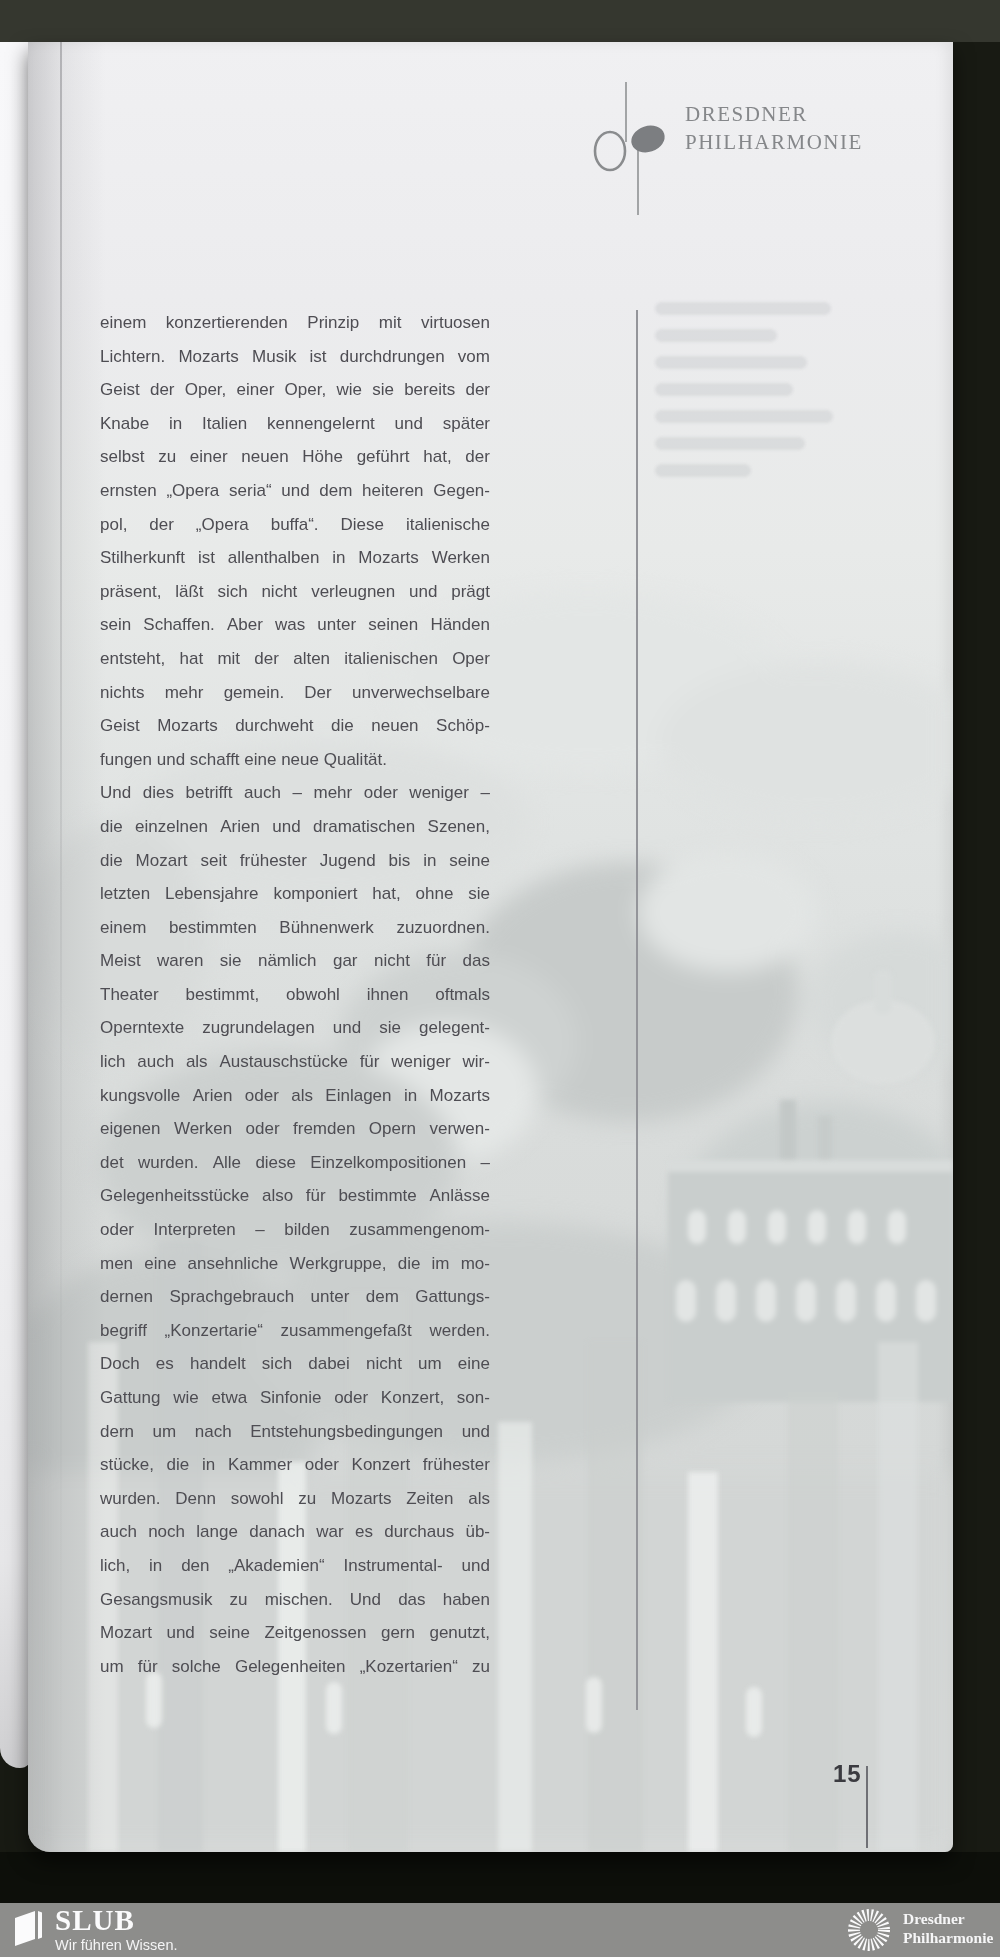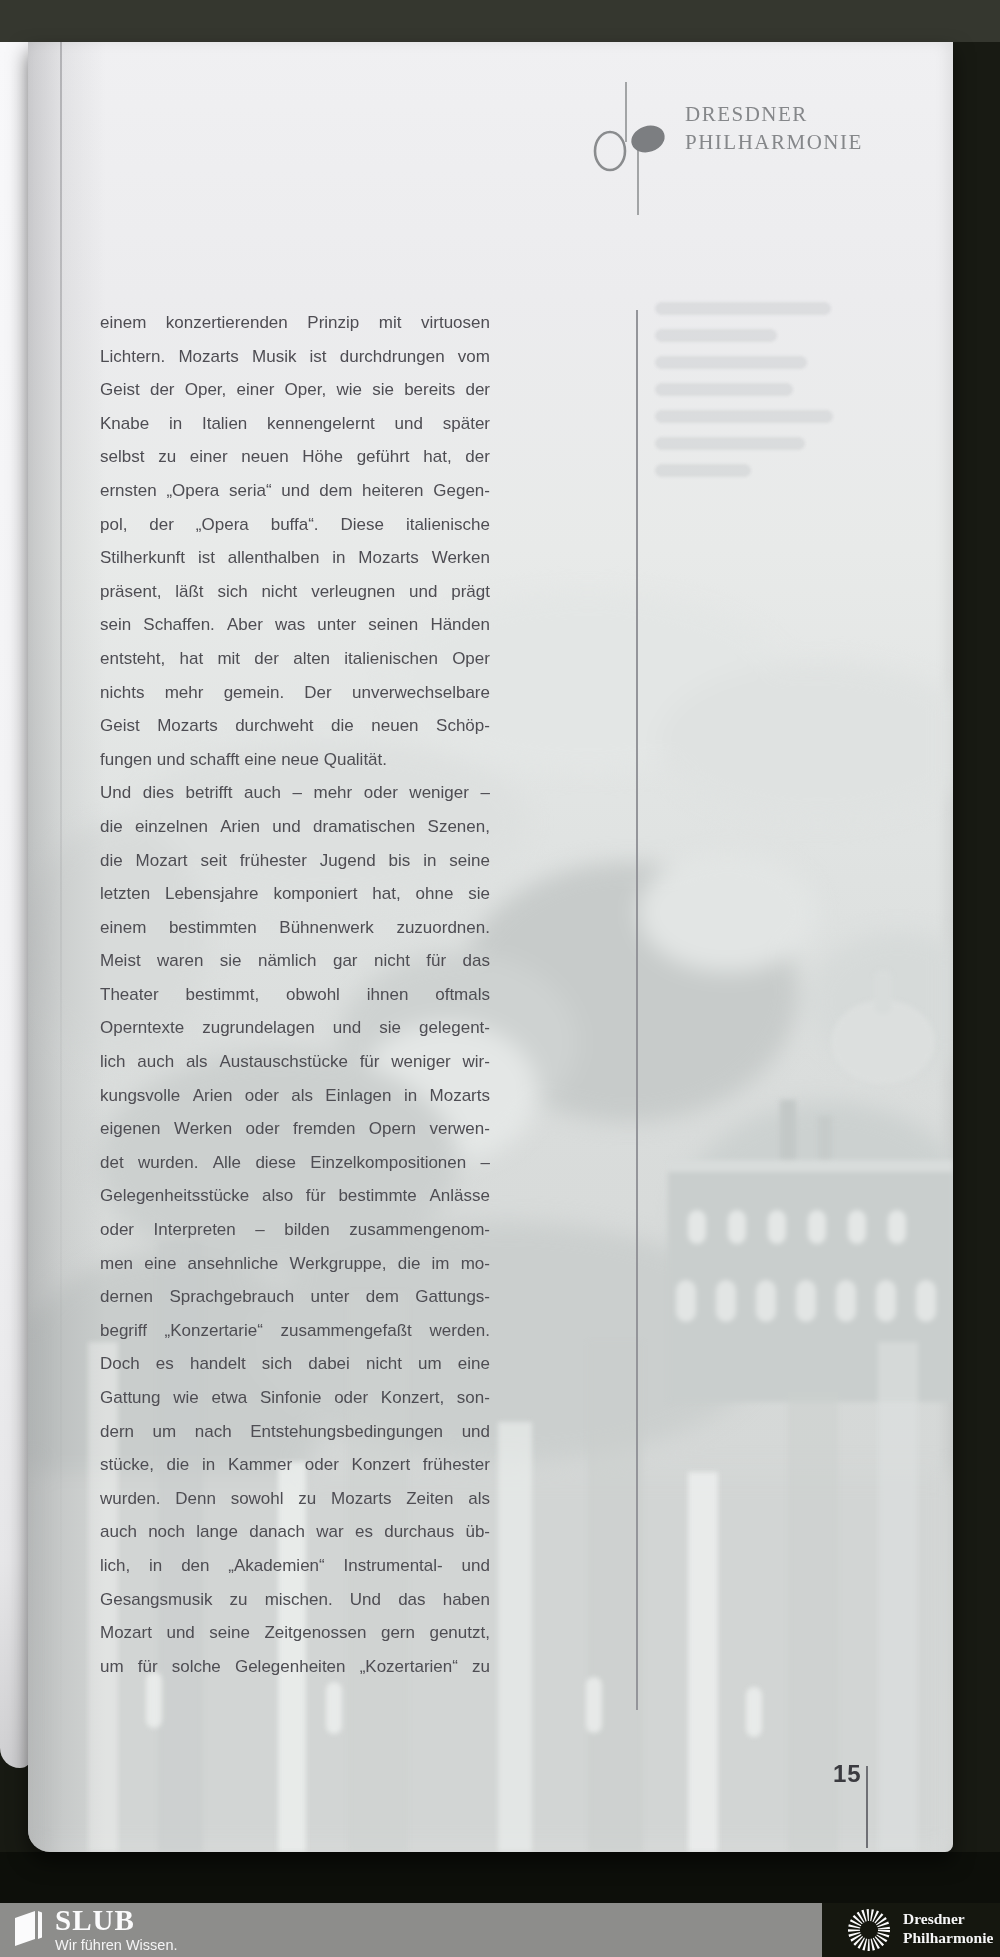--- a/index.html
+++ b/index.html
@@ -71,21 +71,21 @@
 
   .caption{
     position:absolute;left:632px;top:1615px;
     font-size:17.5px;line-height:32px;color:#47474c;
   }
 
   .pnum{position:absolute;left:805px;top:1718px;width:34px;font-size:24px;font-weight:bold;color:#3b3b40;letter-spacing:1px;}
   .pnum-rule{position:absolute;left:838px;top:1724px;width:1.5px;height:82px;background:#6f7075;}
 
   
-  .footer{position:absolute;left:0;top:1903px;width:822px;height:54px;background:#8d8d8b;}
+  .footer{position:absolute;left:0;top:1903px;width:1000px;height:54px;background:#8d8d8b;}
   .book-icon{position:absolute;left:12px;top:5px;}
   .slub-title{
     position:absolute;left:55px;top:1px;
     font-family:"Liberation Serif", serif;font-weight:bold;
     font-size:29px;color:#fbfbfc;letter-spacing:1px;
   }
   .slub-tag{
     position:absolute;left:55px;top:34px;
     font-size:14.5px;font-weight:normal;color:#f4f4f5;
   }

